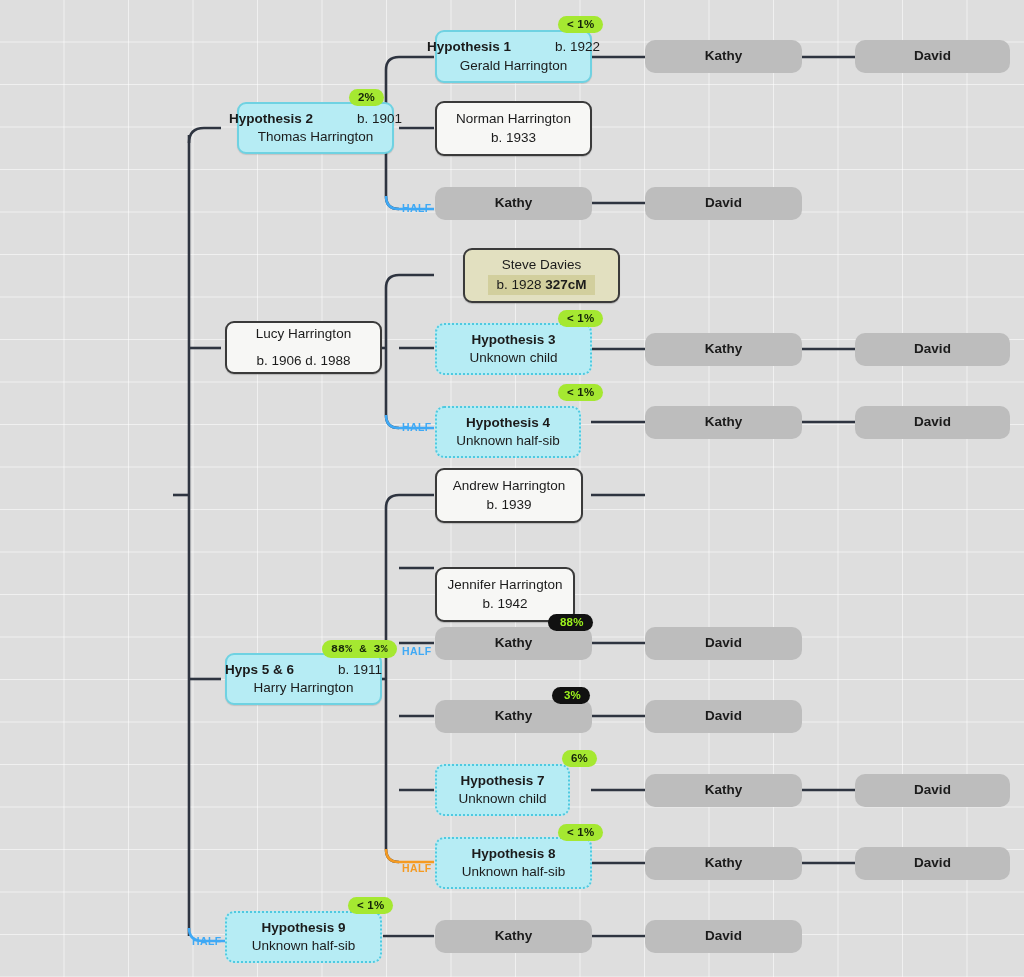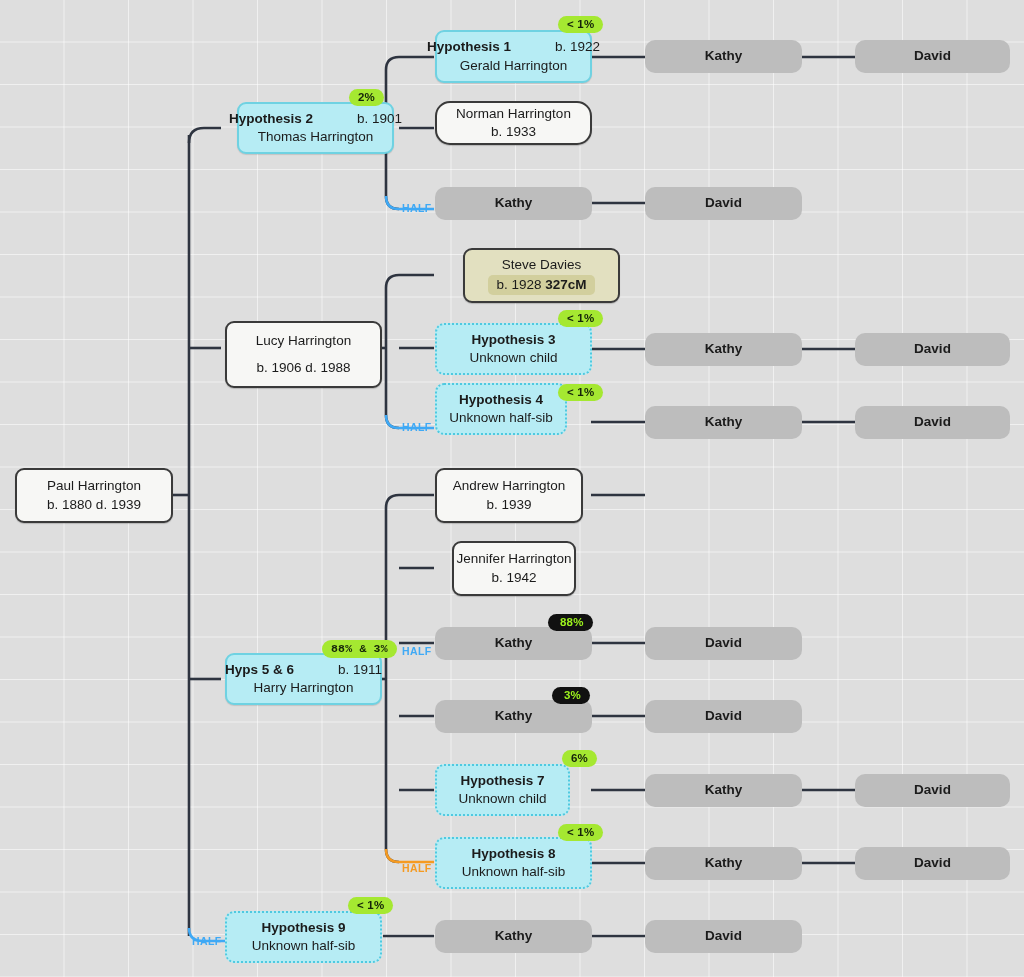--- a/index.html
+++ b/index.html
@@ -51,21 +51,21 @@
     box-shadow:none;
   }
   
   .match{
     background:#e2e0c0;
     border:2px solid #3a3a3a;
     box-shadow:0 1px 1px rgba(0,0,0,.18);
   }
   .match .cm{
     background:#d2cf9d;
-    border-radius:5px;
+    border-radius:0;
     padding:1px 8px;
     margin-top:1px;
     white-space:nowrap;
   }
   
   .grey{
     background:#bdbdbd;
     border:none;
     font-weight:bold;
     font-size:13.5px;
@@ -164,94 +164,90 @@
         <path d="M801,790 H855"></path>
 
       <path d="M591,863 H645"></path>
         <path d="M801,863 H855"></path>
 
       <path d="M383,936 H434"></path>
       <path d="M591,936 H645"></path>
     </g>
   </svg>
 
-  <div class="node plain" style="left:15px;top:468px;width:158px;height:55px;">
-    <span class="l1">Paul Harrington</span>
-    <span class="l2">b. 1880 d. 1939</span>
-  </div>
 
   <div class="badge badge-green" style="left:349px;top:89px;">2%</div>
   <div class="node hyp-solid" style="left:225px;top:102px;width:157px;height:52px;margin-left:12px;">
     <span class="l1">
       <b>Hypothesis 2</b>
       <span class="norm">b. 1901</span>
     </span>
     <span class="l2">Thomas Harrington</span>
   </div>
 
   <div class="badge badge-green" style="left:558px;top:16px;">&lt; 1%</div>
   <div class="node hyp-solid" style="left:435px;top:30px;width:157px;height:53px;">
     <span class="l1">
       <b>Hypothesis 1</b>
       <span class="norm">b. 1922</span>
     </span>
     <span class="l2">Gerald Harrington</span>
   </div>
 
-  <div class="node plain" style="left:435px;top:101px;width:157px;height:44px;border-radius:15px;">
+  <div class="node plain" style="left:435px;top:101px;width:157px;height:55px;">
     <span class="l1">Norman Harrington</span>
     <span class="l2">b. 1933</span>
   </div>
 
   <div class="halflabel half-blue" style="left:402px;top:202px;">HALF</div>
 
   <div class="node grey" style="left:435px;top:187px;width:157px;height:33px;">Kathy</div>
   <div class="node grey" style="left:645px;top:187px;width:157px;height:33px;">David</div>
 
   <div class="node grey" style="left:645px;top:40px;width:157px;height:33px;">Kathy</div>
   <div class="node grey" style="left:855px;top:40px;width:155px;height:33px;">David</div>
 
-  <div class="node plain" style="left:225px;top:321px;width:157px;height:67px;gap:8px;">
+  <div class="node plain" style="left:225px;top:321px;width:157px;height:53px;gap:8px;">
     <span class="l1">Lucy Harrington</span>
     <span class="l2">b. 1906 d. 1988</span>
   </div>
 
   <div class="node match" style="left:435px;top:248px;width:157px;height:55px;margin-left:28px;">
     <span class="l1">Steve Davies</span>
     <span class="cm">
       <span>b. 1928</span>
       <b>327cM</b>
     </span>
   </div>
 
   <div class="badge badge-green" style="left:558px;top:310px;">&lt; 1%</div>
   <div class="node hyp-dotted" style="left:435px;top:323px;width:157px;height:52px;">
     <span class="l1 bold">Hypothesis 3</span>
     <span class="l2">Unknown child</span>
   </div>
 
   <div class="badge badge-green" style="left:558px;top:384px;">&lt; 1%</div>
-  <div class="node hyp-dotted" style="left:435px;top:383px;width:132px;height:52px;">
+  <div class="node hyp-dotted" style="left:435px;top:406px;width:146px;height:52px;">
     <span class="l1 bold">Hypothesis 4</span>
     <span class="l2">Unknown half-sib</span>
   </div>
   <div class="halflabel half-blue" style="left:402px;top:421px;">HALF</div>
 
   <div class="node grey" style="left:645px;top:333px;width:157px;height:33px;">Kathy</div>
   <div class="node grey" style="left:855px;top:333px;width:155px;height:33px;">David</div>
 
   <div class="node grey" style="left:645px;top:406px;width:157px;height:33px;">Kathy</div>
   <div class="node grey" style="left:855px;top:406px;width:155px;height:33px;">David</div>
 
   <div class="node plain" style="left:435px;top:468px;width:148px;height:55px;">
     <span class="l1">Andrew Harrington</span>
     <span class="l2">b. 1939</span>
   </div>
 
-  <div class="node plain" style="left:435px;top:541px;width:124px;height:55px;margin-left:17px;">
+  <div class="node plain" style="left:435px;top:567px;width:140px;height:55px;">
     <span class="l1">Jennifer Harrington</span>
     <span class="l2">b. 1942</span>
   </div>
 
   <div class="badge badge-green" style="left:322px;top:640px;font-family:Liberation Mono, monospace;">88% &amp; 3%</div>
   <div class="node hyp-solid" style="left:225px;top:653px;width:157px;height:52px;">
     <span class="l1">
       <b>Hyps 5 &amp; 6</b>
       <span class="norm">b. 1911</span>
     </span>

